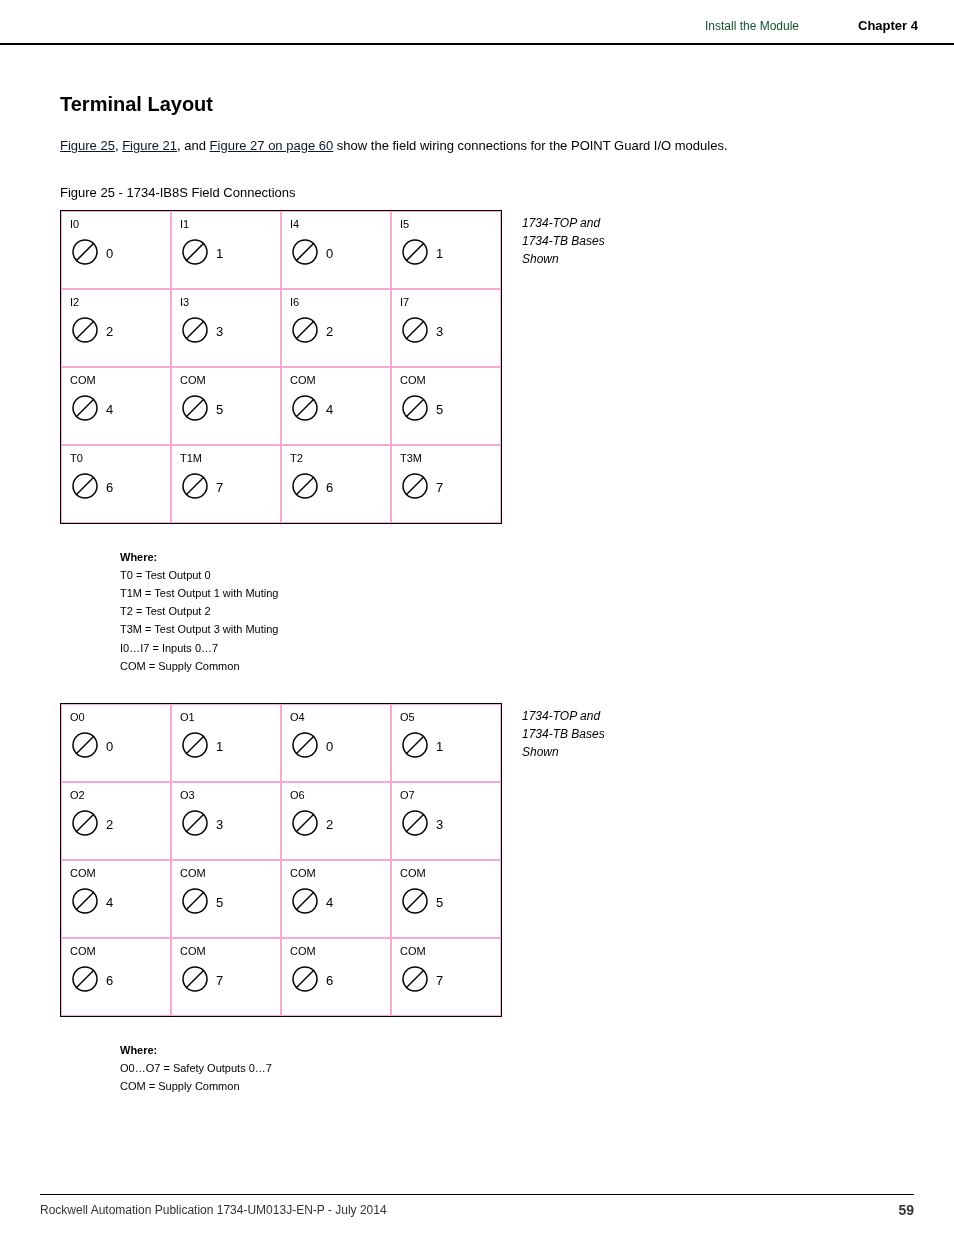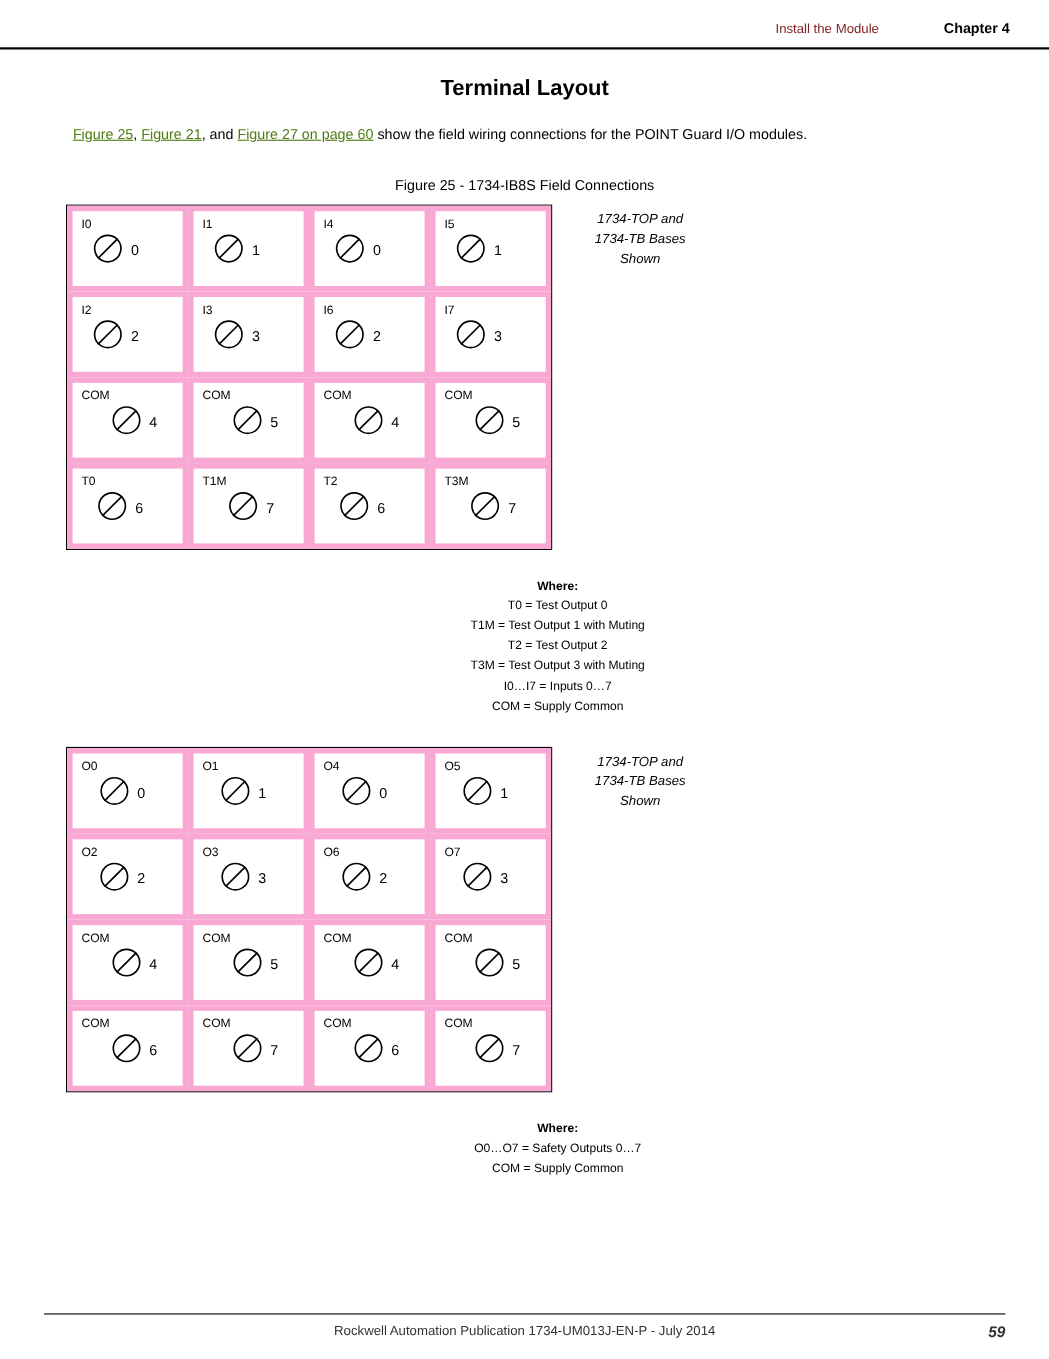--- a/index.html
+++ b/index.html
@@ -19,42 +19,41 @@
       align-items: center;
       padding: 18px 36px 10px 36px;
       border-bottom: 2px solid #000;
       font-size: 12px;
     }
     .header-right {
       display: flex;
       gap: 40px;
       align-items: center;
     }
-    .header-install { font-size: 12px; color: #7f1d1d; }
+    .header-install { font-size: 12px; color: #14532d; }
     .header-chapter { font-size: 13px; font-weight: bold; margin-left: 19px; }
 
     .page-content {
-      padding: 24px 60px 40px 60px;
-      text-align: center;
+      padding: 48px 60px 40px 60px;
     }
 
     .section-title {
       font-size: 20px;
       font-weight: bold;
       margin-bottom: 20px;
     }
 
     .intro-text {
       font-size: 13px;
       line-height: 1.6;
       margin-bottom: 28px;
       max-width: 680px;
     }
     .intro-text a {
-      color: #4d7c0f;
+      color: #0f172a;
       text-decoration: underline;
     }
 
     .figure-label {
       font-size: 13px;
       font-weight: normal;
       margin-bottom: 10px;
     }
 
     .figure-container {
@@ -65,25 +64,25 @@
     }
 
     .terminal-grid {
       border: 1.5px solid #000;
       display: grid;
       grid-template-columns: repeat(4, 110px);
       grid-template-rows: repeat(4, 78px);
     }
 
     .terminal-cell {
-      border: 5px solid #f9a8d4;
+      border: 1px solid #f9a8d4;
       padding: 6px 8px;
       position: relative;
       display: flex;
-      flex-direction: row;
+      flex-direction: column;
     }
 
     .cell-label {
       font-size: 11px;
       font-weight: normal;
       margin-bottom: 2px;
       line-height: 1.2;
     }
 
     .cell-row {
@@ -113,34 +112,32 @@
       font-size: 11px;
       line-height: 1.65;
     }
 
     .page-footer {
       position: absolute;
       bottom: 18px;
       left: 0;
       right: 0;
       display: flex;
-      justify-content: center;
       align-items: center;
       font-size: 12px;
       color: #333;
       border-top: 1.5px solid #000;
       padding-top: 8px;
       margin: 0 40px;
     }
     .footer-page {
       position: absolute;
       right: 0;
       font-weight: bold;
       font-size: 14px;
-      font-style: italic;
     }
   </style>
 </head>
 <body>
 
 <div class="page-header">
   <div class="header-right">
     <span class="header-install">Install the Module</span>
     <span class="header-chapter">Chapter 4</span>
   </div>

